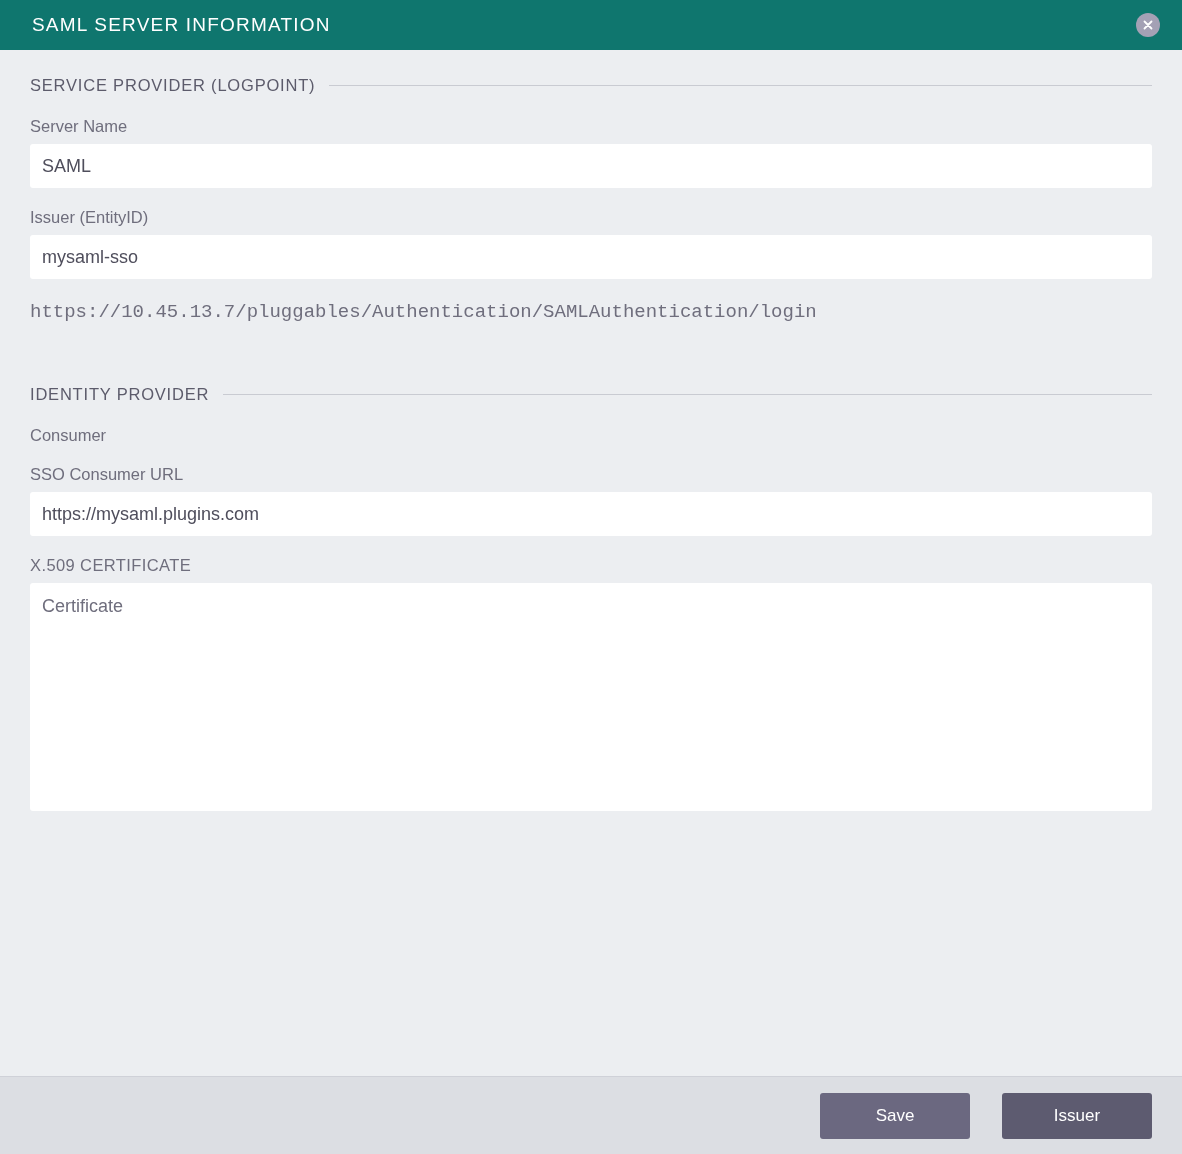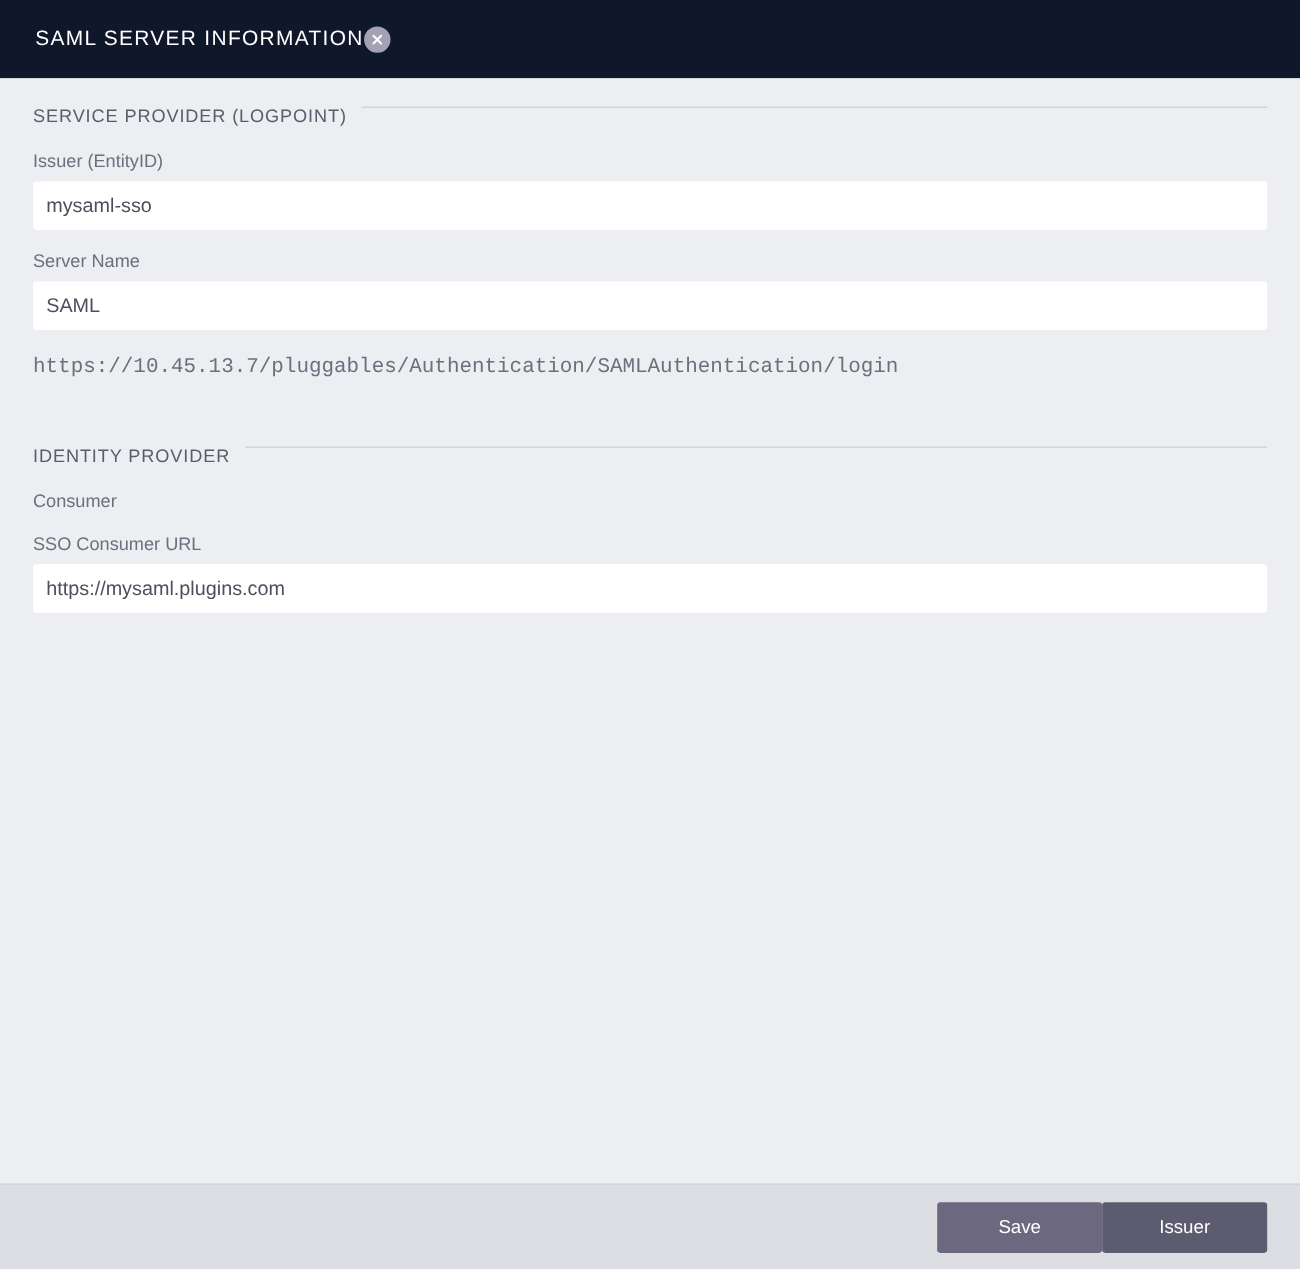--- a/index.html
+++ b/index.html
@@ -16,25 +16,25 @@
   .dialog {
     width: 1182px;
     height: 1154px;
     display: flex;
     flex-direction: column;
     background: #eceef1;
   }
 
   
   .dialog-header {
-    height: 71px;
-    background: #0f172a;
-    display: flex;
-    align-items: center;
-    justify-content: flex-start;
+    height: 50px;
+    background: #0f766e;
+    display: flex;
+    align-items: center;
+    justify-content: space-between;
     padding: 0 22px 0 32px;
     flex: 0 0 auto;
   }
   .dialog-title {
     color: #ffffff;
     font-size: 19px;
     letter-spacing: 1.2px;
     font-weight: 400;
     text-transform: uppercase;
   }
@@ -53,21 +53,21 @@
 
   
   .dialog-body {
     flex: 1 1 auto;
     padding: 26px 30px 0 30px;
     overflow: hidden;
   }
 
   .section-head {
     display: flex;
-    align-items: flex-start;
+    align-items: center;
     margin-bottom: 22px;
   }
   .section-head .legend {
     color: #5c5b6b;
     font-size: 16.5px;
     letter-spacing: 0.8px;
     text-transform: uppercase;
     white-space: nowrap;
     padding-right: 14px;
   }
@@ -132,21 +132,21 @@
   
   .dialog-footer {
     flex: 0 0 auto;
     height: 78px;
     background: #dcdee3;
     border-top: 1px solid #cfd1d8;
     display: flex;
     align-items: center;
     justify-content: flex-end;
     padding: 0 30px;
-    gap: 0;
+    gap: 32px;
   }
   .btn {
     min-width: 150px;
     height: 46px;
     border: none;
     border-radius: 3px;
     color: #ffffff;
     font-family: "Liberation Sans", sans-serif;
     font-size: 17px;
     cursor: pointer;
@@ -169,27 +169,27 @@
   </div>
 
   <div class="dialog-body">
 
     <div class="section-head">
       <span class="legend">SERVICE PROVIDER (LOGPOINT)</span>
       <span class="rule"></span>
     </div>
 
     <div class="field">
+      <span class="field-label">Server Name</span>
+      <input class="text-input" type="text" value="SAML" style="">
+    </div>
+
+    <div class="field">
       <span class="field-label">Issuer (EntityID)</span>
       <input class="text-input" type="text" value="mysaml-sso" style="">
-    </div>
-
-    <div class="field">
-      <span class="field-label">Server Name</span>
-      <input class="text-input" type="text" value="SAML" style="">
     </div>
 
     <div class="field">
       <div class="static-value">https://10.45.13.7/pluggables/Authentication/SAMLAuthentication/login</div>
     </div>
 
     <div class="spacer-lg"></div>
 
     <div class="section-head">
       <span class="legend">IDENTITY PROVIDER</span>
@@ -198,20 +198,24 @@
 
     <div class="field">
       <span class="field-label">Consumer</span>
     </div>
 
     <div class="field">
       <span class="field-label">SSO Consumer URL</span>
       <input class="text-input" type="text" value="https://mysaml.plugins.com" style="">
     </div>
 
+    <div class="field">
+      <span class="field-label caps">X.509 CERTIFICATE</span>
+      <textarea class="textarea" placeholder="Certificate" style=""></textarea>
+    </div>
 
   </div>
 
   <div class="dialog-footer">
     <button class="btn btn-save">Save</button>
     <button class="btn btn-cancel">Issuer</button>
   </div>
 
 </div>
 

